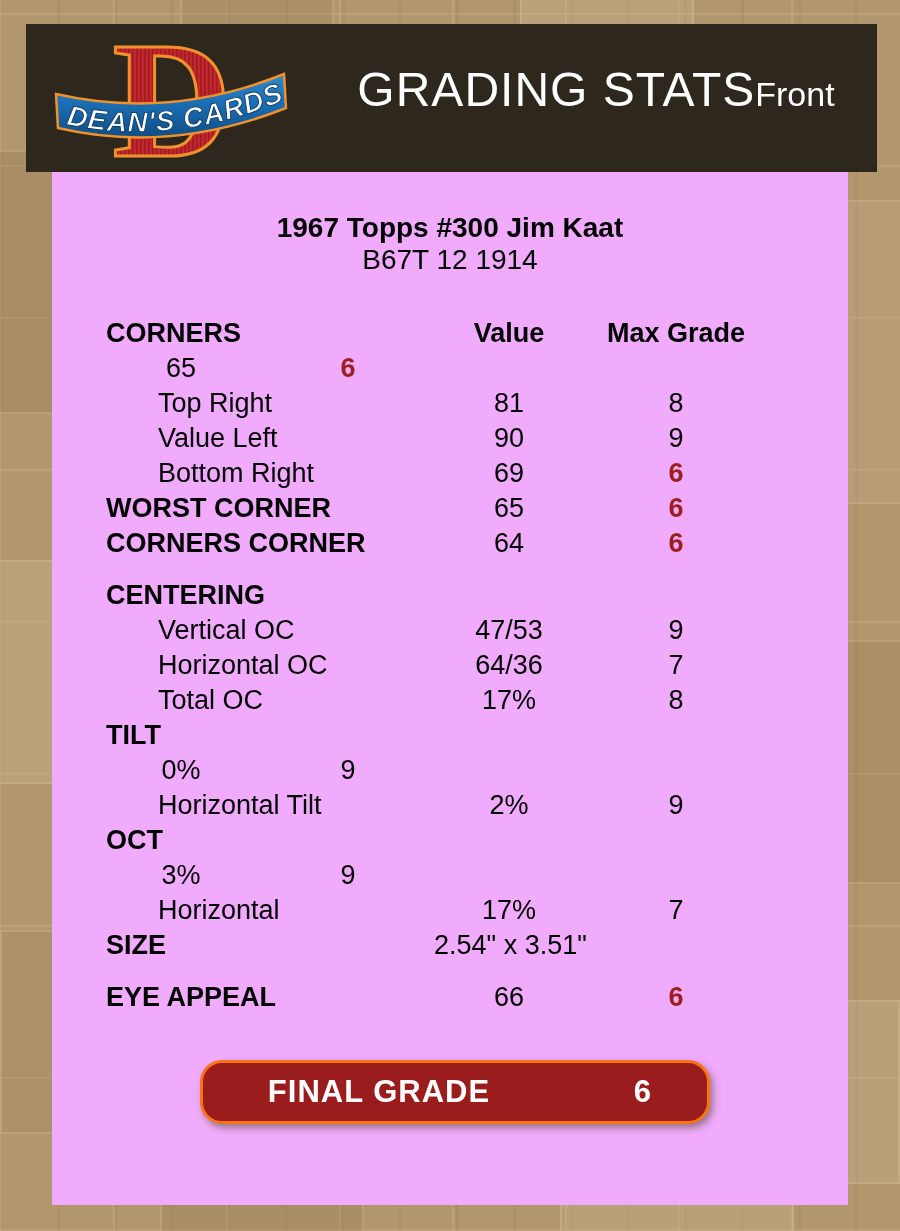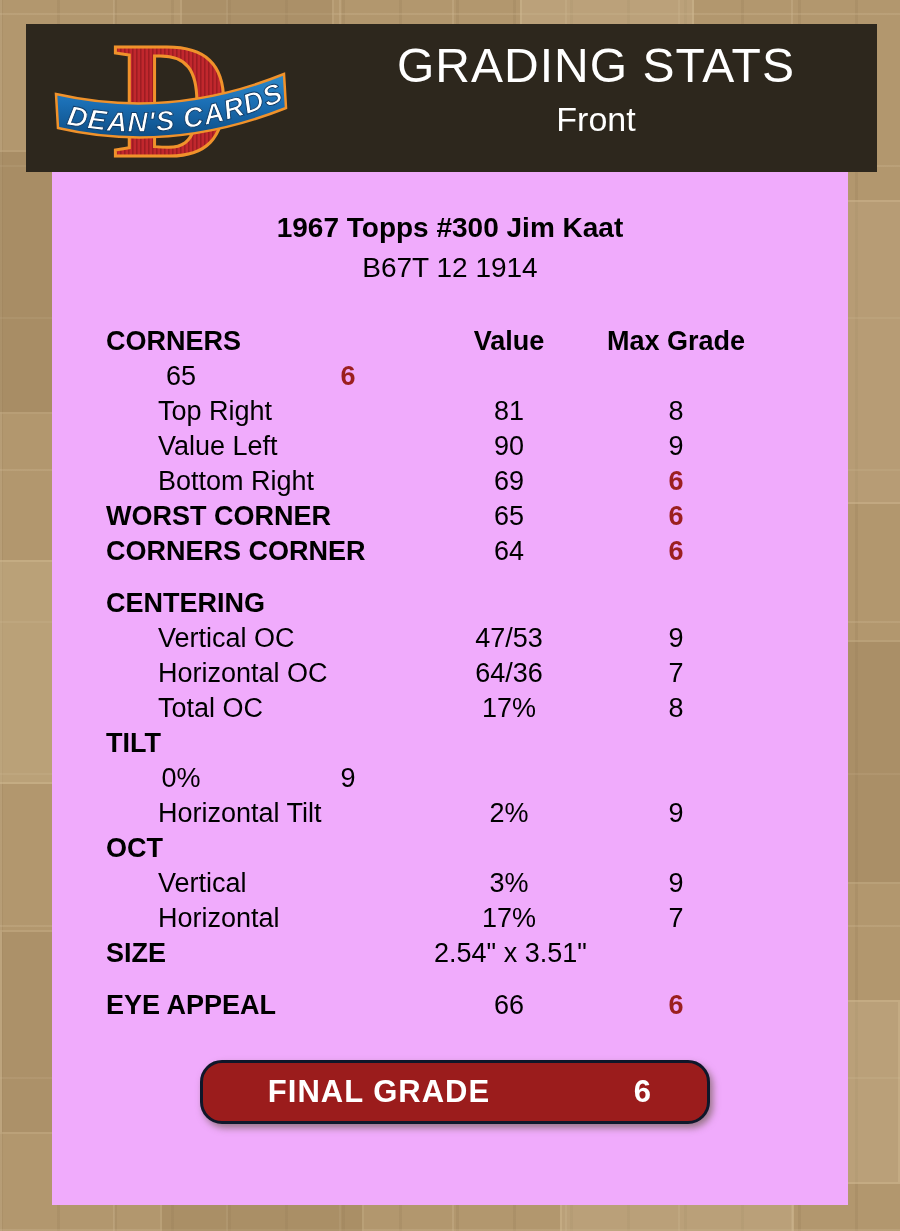--- a/index.html
+++ b/index.html
@@ -31,54 +31,54 @@
   .p10{ left:560px; bottom:-20px; width:230px; height:65px; background:rgba(198,176,138,0.40); }
 
   
   .topbar {
     position:absolute; left:26px; top:24px; width:851px; height:148px;
     background:#2D271D;
   }
   .logo { position:absolute; left:22px; top:8px; width:244px; height:134px; }
   .titles {
     position:absolute; left:300px; top:0; width:540px; height:132px;
-    display:flex; flex-direction:column; align-items:center; justify-content:center;
+    display:flex; flex-direction:row; align-items:center; justify-content:center;
     color:#FFFFFF; text-align:center;
   }
   .main-title { font-size:48px; letter-spacing:1px; line-height:1.05; }
   .sub-title  { font-size:34px; margin-top:8px; }
 
   
   .panel {
     position:absolute; left:52px; top:172px; width:796px; height:1033px;
     background:#f0abfc; color:#000;
   }
   .card-title { margin-top:40px; text-align:center; font-size:28px; font-weight:bold; }
-  .card-code  { margin-top:8px;  text-align:center; font-size:28px; }
+  .card-code  { margin-top:0;  text-align:center; font-size:28px; }
 
   
   .stats-table { margin-top:40px; }
   .row {
     height:35px; display:flex; align-items:center;
     padding-left:54px; font-size:27px; line-height:35px;
   }
   .c-label { width:328px; box-sizing:border-box; white-space:nowrap; }
   .c-value { width:150px; text-align:center; white-space:nowrap; }
   .c-grade { width:160px; margin-left:12px; text-align:center; white-space:nowrap; }
   .t-item .c-label { padding-left:52px; }
   .t-header .c-label, .t-section .c-label, .t-total .c-label { font-weight:bold; }
   .t-header .c-value, .t-header .c-grade { font-weight:bold; }
   .red-grade .c-grade { color:#9B1F1F; font-weight:bold; }
   .gap-before { margin-top:17px;align-items:center; }
 
   
   .final-grade {
     position:absolute; left:148px; top:888px; width:504px; height:58px;
     background:#9B1C1C;
-    border:3px solid #0f172a; border-radius:22px;
+    border:3px solid #f97316; border-radius:22px;
     box-shadow:3px 4px 7px rgba(95,82,60,0.6);
     display:flex; align-items:center;
     color:#FFFFFF; font-weight:bold; font-size:31px; cursor:pointer;
   }
   .fg-label { margin-left:46px; width:260px; text-align:center; letter-spacing:1px; white-space:nowrap; }
   .fg-value { position:absolute; right:56px; }
 </style>
 </head>
 <body>
 
@@ -210,21 +210,20 @@
       <span class="c-grade">9</span>
     </div>
 
     <div class="row t-section">
       <span class="c-label">OCT</span>
       <span class="c-value"></span>
       <span class="c-grade"></span>
     </div>
 
     <div class="row t-item">
-      <span class="c-label">Vertical</span>
       <span class="c-value">3%</span>
       <span class="c-grade">9</span>
     </div>
 
     <div class="row t-item">
       <span class="c-label">Horizontal</span>
       <span class="c-value">17%</span>
       <span class="c-grade">7</span>
     </div>
 

